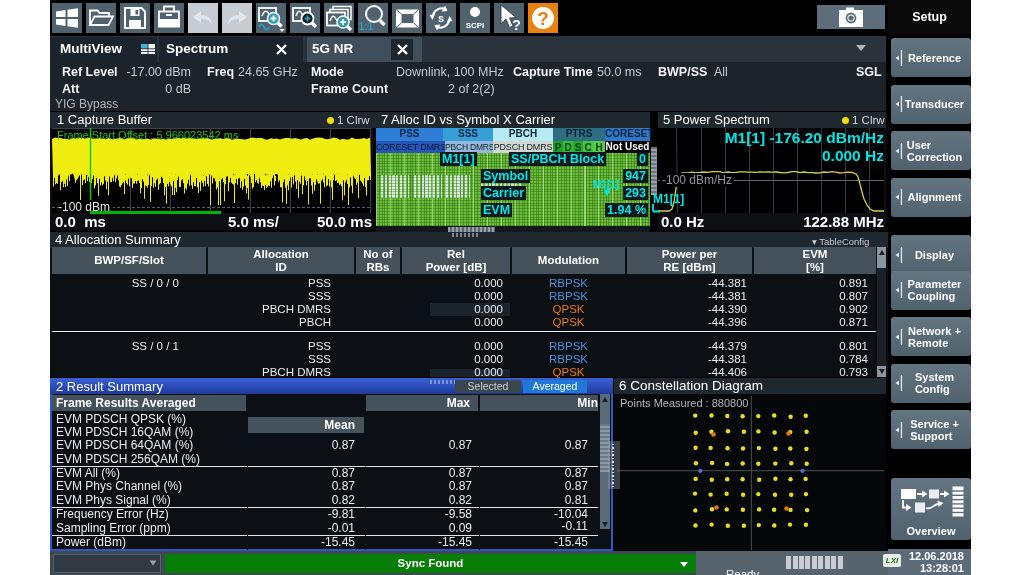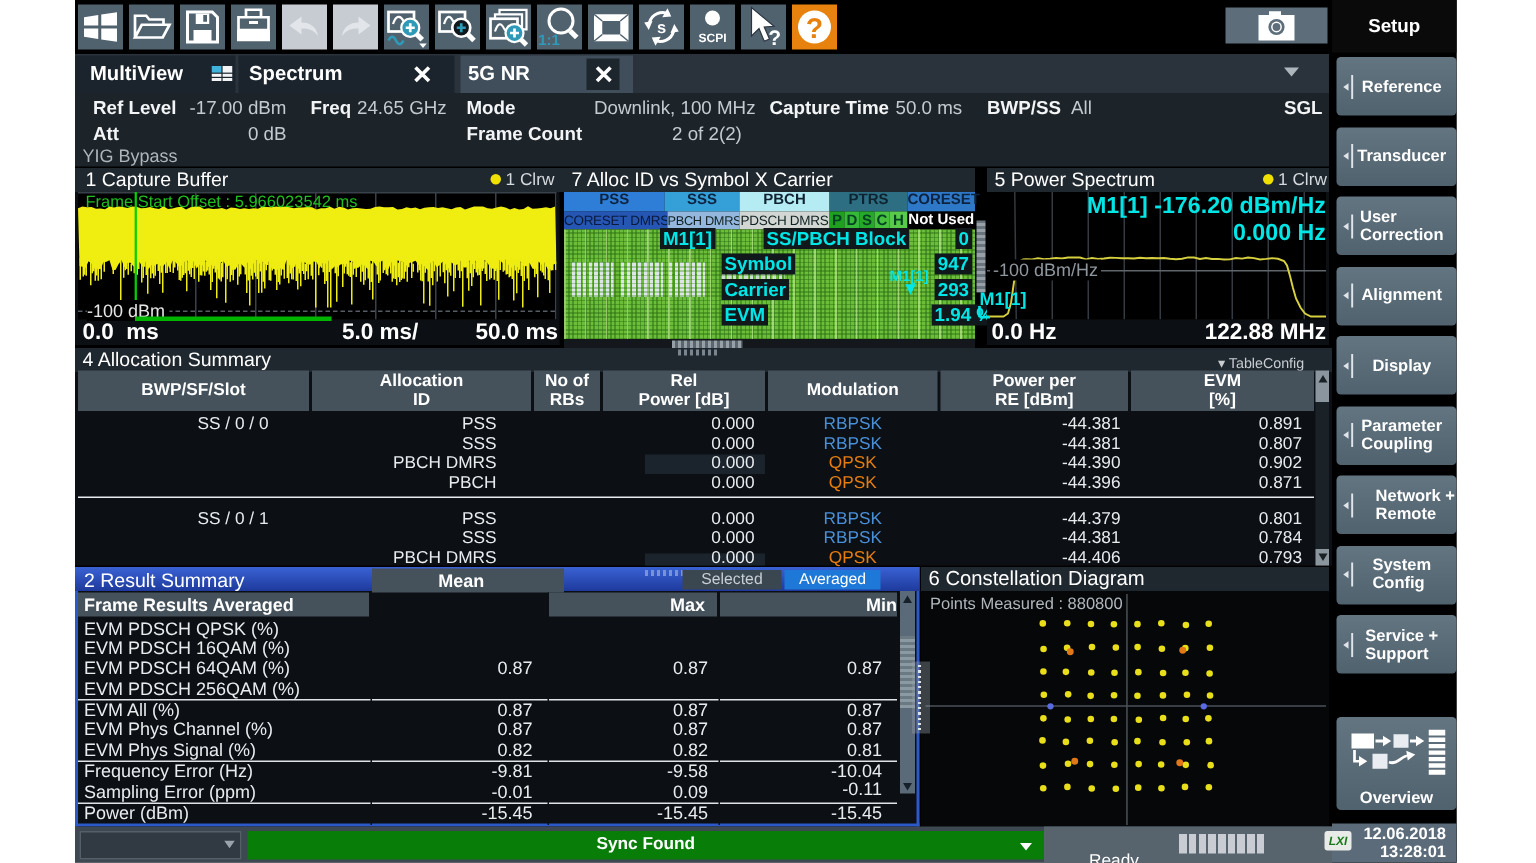--- a/index.html
+++ b/index.html
@@ -477,21 +477,21 @@
 <div class="abs" style="left:481px;top:178px;width:42px;height:20px;background-image:repeating-linear-gradient(0deg,rgba(90,160,60,.45) 0 1px,rgba(0,0,0,0) 1px 2.8px),repeating-linear-gradient(90deg,rgba(221,229,234,.85) 0 2.2px,rgba(233,234,236,0) 2.2px 3.8px)"></div>
 
 <div class="abs cy" style="left:440px;top:152px;font-size:12.5px;line-height:14px;background:#10181c;padding:0 2px">M1[1]</div>
 <div class="abs cy" style="left:509px;top:152px;font-size:12.5px;line-height:14px;background:#10181c;padding:0 2px">SS/PBCH Block</div>
 <div class="abs cy" style="left:648px;top:152px;font-size:12.5px;line-height:14px;background:#10181c;padding:0 2px;transform:translateX(-100%)">0</div>
 <div class="abs cy" style="left:481px;top:169px;font-size:12.5px;line-height:14px;background:#10181c;padding:0 2px">Symbol</div>
 <div class="abs cy" style="left:648px;top:169px;font-size:12.5px;line-height:14px;background:#10181c;padding:0 2px;transform:translateX(-100%)">947</div>
 <div class="abs cy" style="left:481px;top:186px;font-size:12.5px;line-height:14px;background:#10181c;padding:0 2px">Carrier</div>
 <div class="abs cy" style="left:648px;top:186px;font-size:12.5px;line-height:14px;background:#10181c;padding:0 2px;transform:translateX(-100%)">293</div>
 <div class="abs cy" style="left:481px;top:203px;font-size:12.5px;line-height:14px;background:#10181c;padding:0 2px">EVM</div>
-<div class="abs cy" style="left:664px;top:203px;font-size:12.5px;line-height:14px;background:#10181c;padding:0 2px;transform:translateX(-100%)">1.94 %</div>
+<div class="abs cy" style="left:648px;top:203px;font-size:12.5px;line-height:14px;background:#10181c;padding:0 2px;transform:translateX(-100%)">1.94 %</div>
 <div class="abs cy" style="left:593px;top:179px;font-size:10px">M1[1]</div>
 <svg class="abs" style="left:603px;top:189px" width="8" height="8" viewBox="0 0 8 8">
     <path d="M0.5,0.5 h7 l-3.5,7 z" fill="#00e6e6"></path>
   </svg>
 
 <div class="abs" style="left:651px;top:147px;width:6px;height:48px;background:repeating-linear-gradient(0deg,#99a1a8 0 2px,#6a747c 2px 4px)"></div>
 <div class="abs" style="left:376px;top:226px;width:274px;height:6px;background:#14181c"></div>
 <div class="abs" style="left:448px;top:226.5px;width:47px;height:5px;background:repeating-linear-gradient(90deg,#98a0a7 0 2px,#5a656e 2px 4px)"></div>
 
 <div class="abs" style="left:658px;top:112px;width:228px;height:118px;background:#0c1014"></div>
@@ -585,21 +585,21 @@
     <path d="M1,1 h6 L4,6 z" fill="#1a2228"></path>
   </svg>
 
 <div class="abs" style="left:50px;top:378px;width:563px;height:173px;background:#0c1014;border:2px solid #2b59c8;border-top:none"></div>
 <div class="abs" style="left:50px;top:378px;width:563px;height:16px;background:linear-gradient(#3a62d4,#1e3a9c)"></div>
 <div class="abs" style="left:56px;top:379px;font-size:13px;color:#fff">2 Result Summary</div>
 <div class="abs" style="left:430px;top:380px;width:26px;height:4px;background:repeating-linear-gradient(90deg,#7a92d8 0 2px,rgba(0,0,0,0) 2px 4px)"></div>
 <div class="abs" style="left:455px;top:379.5px;width:66px;height:13.5px;background:#3a4750;color:#c7ced4;font-size:10.5px;text-align:center;line-height:13px">Selected</div>
 <div class="abs" style="left:523px;top:379.5px;width:64px;height:13.5px;background:#1e78d7;color:#fff;font-size:10.5px;text-align:center;line-height:13px">Averaged</div>
 <div class="th" style="left:52px;top:395px;width:194px;height:16px;line-height:16px;text-align:left;padding-left:4px;font-size:12px">Frame Results Averaged</div>
-<div class="th" style="left:248px;top:379px;width:128px;height:16px;line-height:16px;padding-right:9px;font-size:12px">Mean</div>
+<div class="th" style="left:248px;top:417px;width:116px;height:16px;line-height:16px;text-align:right;padding-right:9px;font-size:12px">Mean</div>
 <div class="th" style="left:366px;top:395px;width:112px;height:16px;line-height:16px;text-align:right;padding-right:8px;font-size:12px">Max</div>
 <div class="th" style="left:480px;top:395px;width:118px;height:16px;line-height:16px;text-align:right;font-size:12px">Min</div>
 <div class="rs" style="left:56px;top:413.6px">EVM PDSCH QPSK (%)</div>
 <div class="rs" style="left:56px;top:427.0px">EVM PDSCH 16QAM (%)</div>
 <div class="rs" style="left:56px;top:440.4px">EVM PDSCH 64QAM (%)</div>
 <div class="rs" style="left:355px;top:440.4px;transform:translateX(-100%)">0.87</div>
 <div class="rs" style="left:472px;top:440.4px;transform:translateX(-100%)">0.87</div>
 <div class="rs" style="left:588px;top:440.4px;transform:translateX(-100%)">0.87</div>
 <div class="rs" style="left:56px;top:453.8px">EVM PDSCH 256QAM (%)</div>
 <div class="abs" style="left:52px;top:465.6px;width:546px;height:1px;background:#dfe4e8"></div>
@@ -759,40 +759,40 @@
     </svg>
     <span style="padding-left:7px">User<br>Correction</span>
   </div>
 <div class="sbtn" style="top:177.5px">
     <svg class="sarr" viewBox="0 0 11 17">
       <path d="M1.5,8.5 L5,6 v5 z" fill="#dfe5ea"></path>
       <rect x="6.8" y="0.5" width="1.3" height="16" fill="#dfe5ea"></rect>
     </svg>
     <span style="padding-left:7px">Alignment</span>
   </div>
-<div class="sbtn" style="top:224px">
+<div class="sbtn" style="top:235px">
     <svg class="sarr" viewBox="0 0 11 17">
       <path d="M1.5,8.5 L5,6 v5 z" fill="#dfe5ea"></path>
       <rect x="6.8" y="0.5" width="1.3" height="16" fill="#dfe5ea"></rect>
     </svg>
     <span style="padding-left:7px">Display</span>
   </div>
 <div class="sbtn" style="top:270.5px">
     <svg class="sarr" viewBox="0 0 11 17">
       <path d="M1.5,8.5 L5,6 v5 z" fill="#dfe5ea"></path>
       <rect x="6.8" y="0.5" width="1.3" height="16" fill="#dfe5ea"></rect>
     </svg>
     <span style="padding-left:7px">Parameter<br>Coupling</span>
   </div>
 <div class="sbtn" style="top:317px">
     <svg class="sarr" viewBox="0 0 11 17">
       <path d="M1.5,8.5 L5,6 v5 z" fill="#dfe5ea"></path>
       <rect x="6.8" y="0.5" width="1.3" height="16" fill="#dfe5ea"></rect>
     </svg>
-    <span style="padding-left:25px">Network +<br>Remote</span>
+    <span style="padding-left:7px">Network +<br>Remote</span>
   </div>
 <div class="sbtn" style="top:363.5px">
     <svg class="sarr" viewBox="0 0 11 17">
       <path d="M1.5,8.5 L5,6 v5 z" fill="#dfe5ea"></path>
       <rect x="6.8" y="0.5" width="1.3" height="16" fill="#dfe5ea"></rect>
     </svg>
     <span style="padding-left:7px">System<br>Config</span>
   </div>
 <div class="sbtn" style="top:410px">
     <svg class="sarr" viewBox="0 0 11 17">

